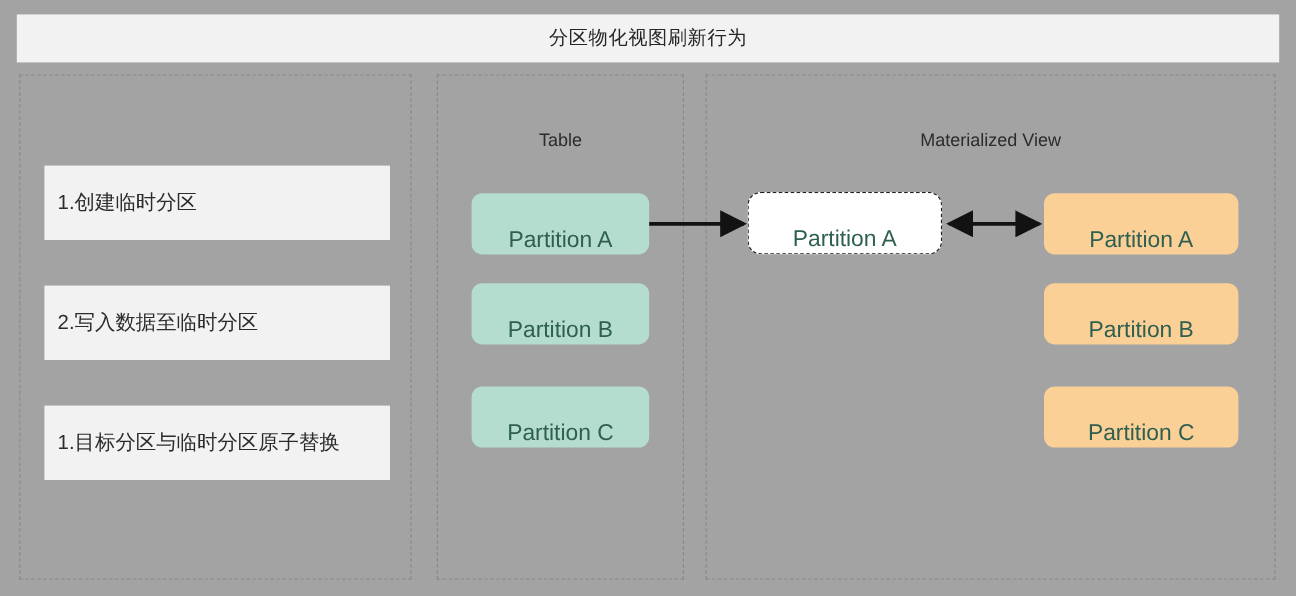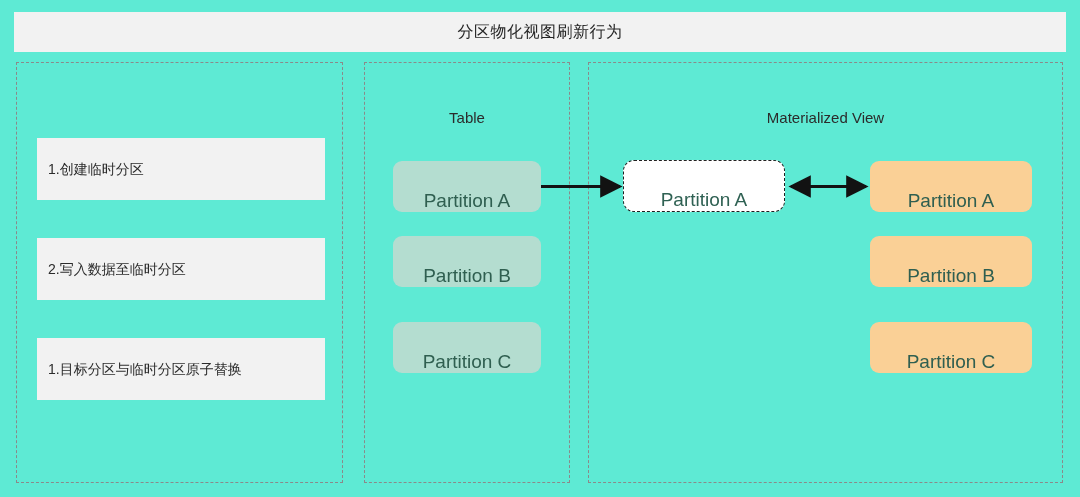--- a/index.html
+++ b/index.html
@@ -12,21 +12,21 @@
     height: 497px;
     font-family: "Liberation Sans", "DejaVu Sans", sans-serif;
     position: relative;
     overflow: hidden;
   }
 
   #canvas {
     position: relative;
     width: 1080px;
     height: 497px;
-    background: #5eead4;
+    background: #a3a3a3;
   }
 
   
   .title-bar {
     position: absolute;
     left: 14px;
     top: 12px;
     width: 1052px;
     height: 40px;
     background: #f2f2f2;
@@ -68,21 +68,21 @@
     left: 37px;
     width: 288px;
     height: 62px;
     background: #f2f2f2;
     display: flex;
     align-items: center;
     box-sizing: border-box;
     padding-left: 11px;
   }
   .step-box .step-text {
-    font-size: 14px;
+    font-size: 17px;
     color: #2b2b2b;
     line-height: 1.2;
   }
   #step-0 { top: 138px; }
   #step-1 { top: 238px; }
   #step-2 { top: 338px; }
 
   
   .part-box {
     position: absolute;

